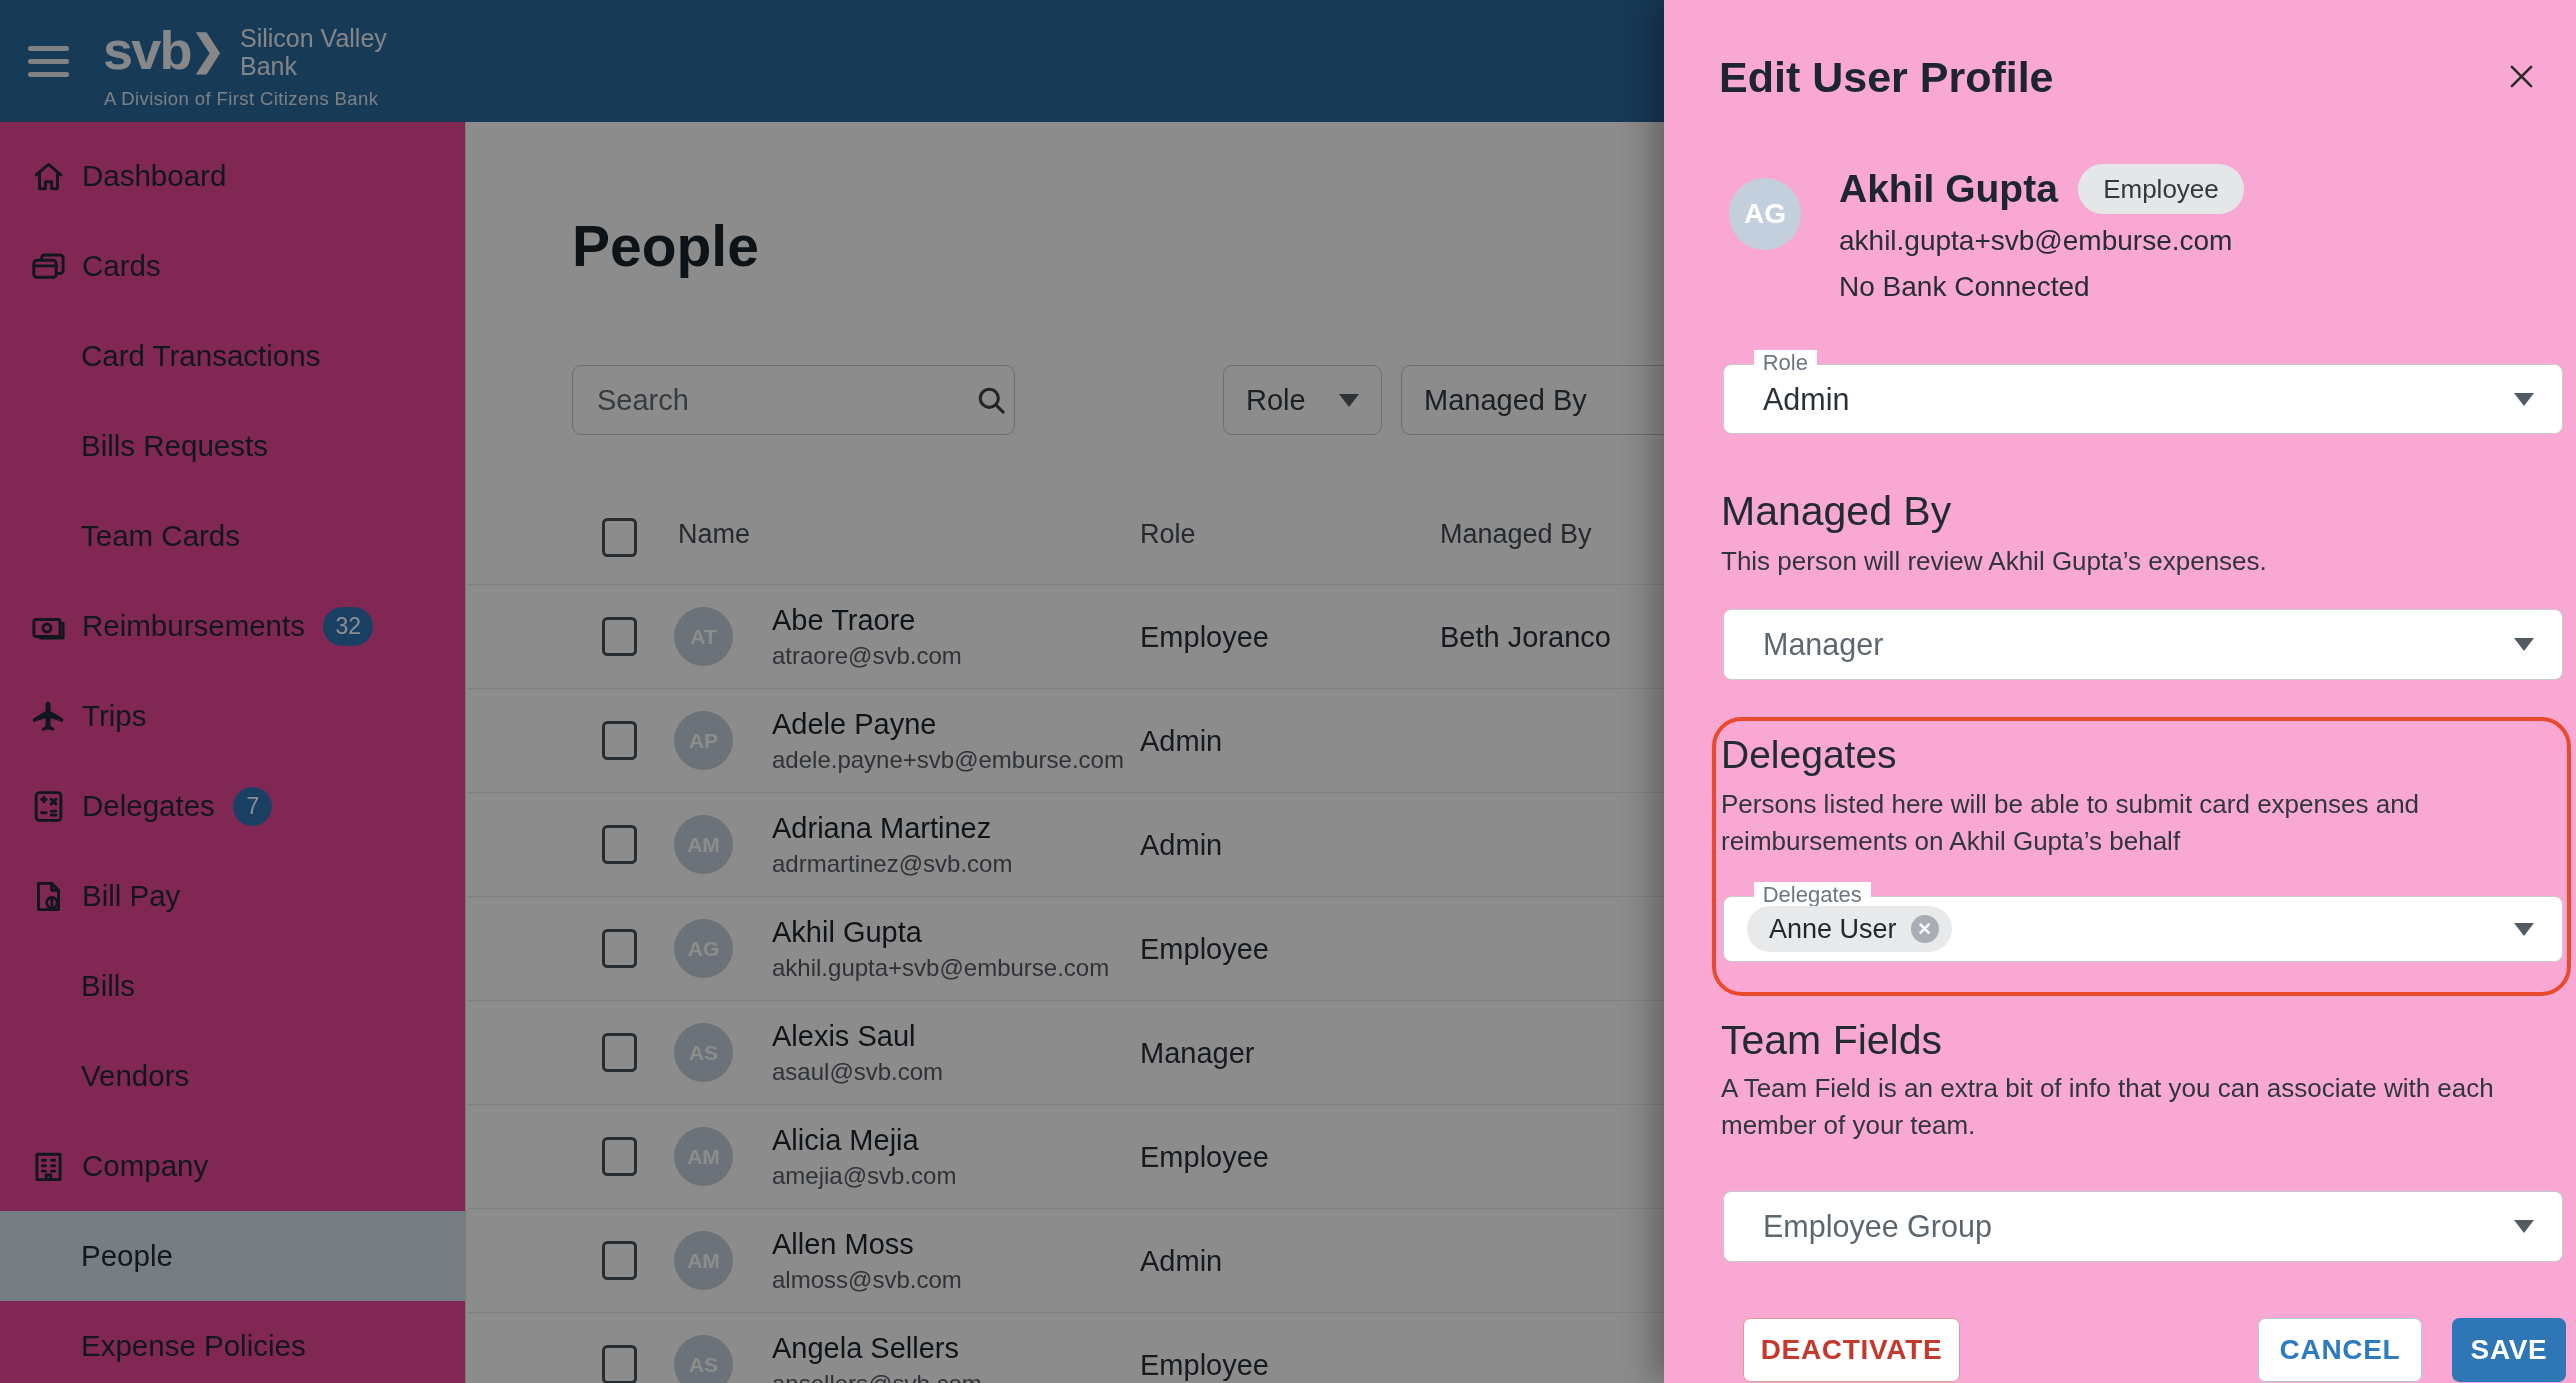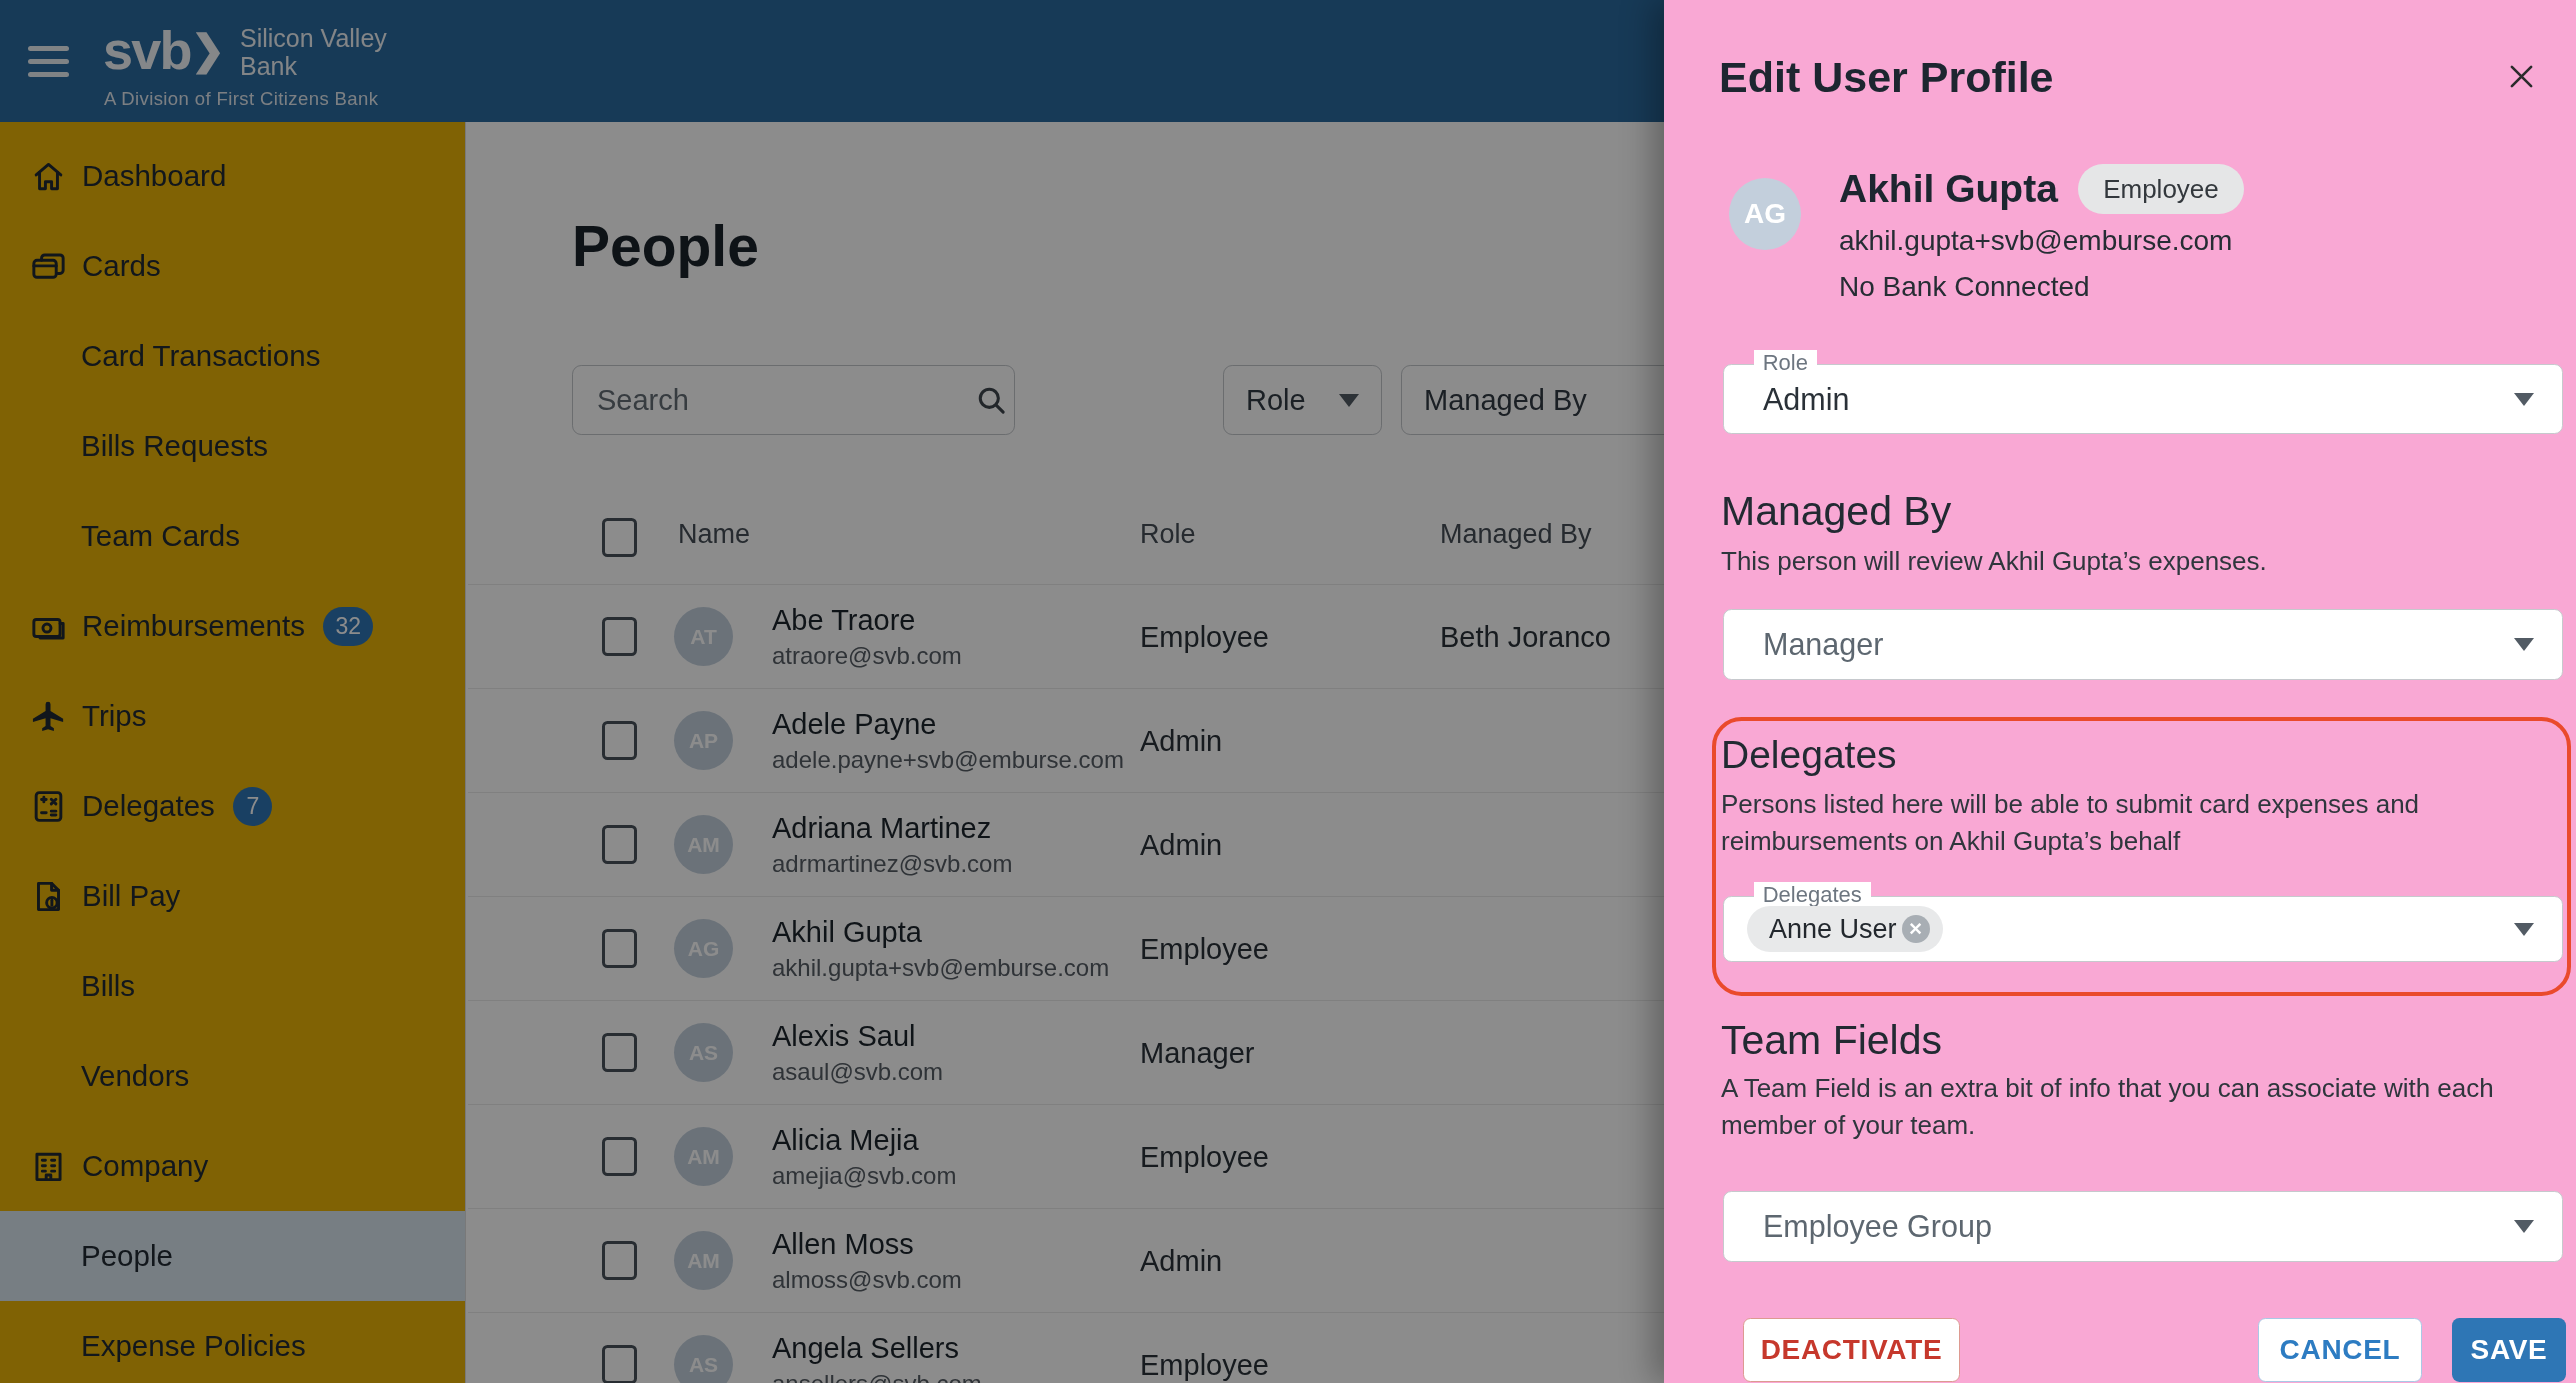--- a/index.html
+++ b/index.html
@@ -15,21 +15,21 @@
   .burger i { display:block; height:4.6px; border-radius:2.8px; background:#e9eef3; }
   .logo-svb { position:absolute; left:103px; top:18.5px; font-size:54px; font-weight:800;
               letter-spacing:-1.8px; color:#f3f6f9; }
   .logo-svb .chev { font-size:41px; font-weight:900; letter-spacing:0; vertical-align:5.5px; }
   .logo-name { position:absolute; left:240px; top:24px; font-size:25px; line-height:28px;
                color:#eef2f6; }
   .logo-tagline { position:absolute; left:104px; top:88px; font-size:18.5px; letter-spacing:0.4px;
                   color:#e2e8ee; }
 
   
-  .sidebar { position:absolute; left:0; top:122px; bottom:0; width:466px; background:#eab308;
+  .sidebar { position:absolute; left:0; top:122px; bottom:0; width:466px; background:#ec4899;
              border-right:1.8px solid #dcdcdc; padding-top:9.2px; z-index:1; }
   .side-item { height:90px; display:flex; align-items:center; padding-left:28px; cursor:pointer; }
   .side-item.indent { padding-left:81px; }
   .side-item.selected { background:var(--selected-row,#d9e5ef); }
   .side-item .icon { width:41px; height:41px; margin-right:13px; flex:0 0 auto;
                      display:flex; align-items:center; justify-content:center; color:#1f2933; }
   .side-item .icon svg { width:37px; height:37px; }
   .side-item .label { font-size:29.5px; color:#222b34; white-space:nowrap; }
   .side-item .badge { margin-left:18.5px; min-width:39px; height:39px; padding:0 12px;
                       border-radius:19.4px; background:var(--accent,#2e76b5); color:#fff;
@@ -111,21 +111,21 @@
   .h-managed { top:488px; } .p-managed { top:543px; width:794px; }
   .h-delegates { top:733px; font-size:39px; } .p-delegates { top:786px; width:702px; }
   .h-team { top:1017px; } .p-team { top:1070px; width:785px; }
 
   .red-annotation { position:absolute; left:48px; top:717px; width:859px; height:279px;
                     border:4.6px solid var(--annotation-red,#ea4a2c); border-radius:29.5px;
                     pointer-events:none; z-index:5; }
 
   .sel-chip { position:absolute; left:23px; top:9.2px; height:46px; border-radius:23px;
               background:var(--chip-bg,#e8e9ea); display:flex; align-items:center;
-              padding:0 13px 0 22px; gap:5px; }
+              padding:0 13px 0 22px; gap:14px; }
   .sel-chip .txt { font-size:27px; color:#23282e; }
   .sel-chip .rm { width:28px; height:28px; border-radius:50%; background:#a8aeb4; color:#fff;
                   font-size:17.5px; font-weight:700; display:flex; align-items:center;
                   justify-content:center; cursor:pointer; }
 
   .btn { position:absolute; top:1318px; height:64px; border-radius:7.4px; font-size:28px; font-weight:700;
          letter-spacing:0.7px; display:flex; align-items:center; justify-content:center;
          background:#fff; cursor:pointer; font-family:inherit; }
   .btn-deactivate { left:79px; width:217px; border:1.8px solid #dd9a91; color:var(--deactivate-red,#c6382c); }
   .btn-cancel { left:594px; width:164px; border:1.8px solid #a9c9e6; color:#2d7cc2; }

